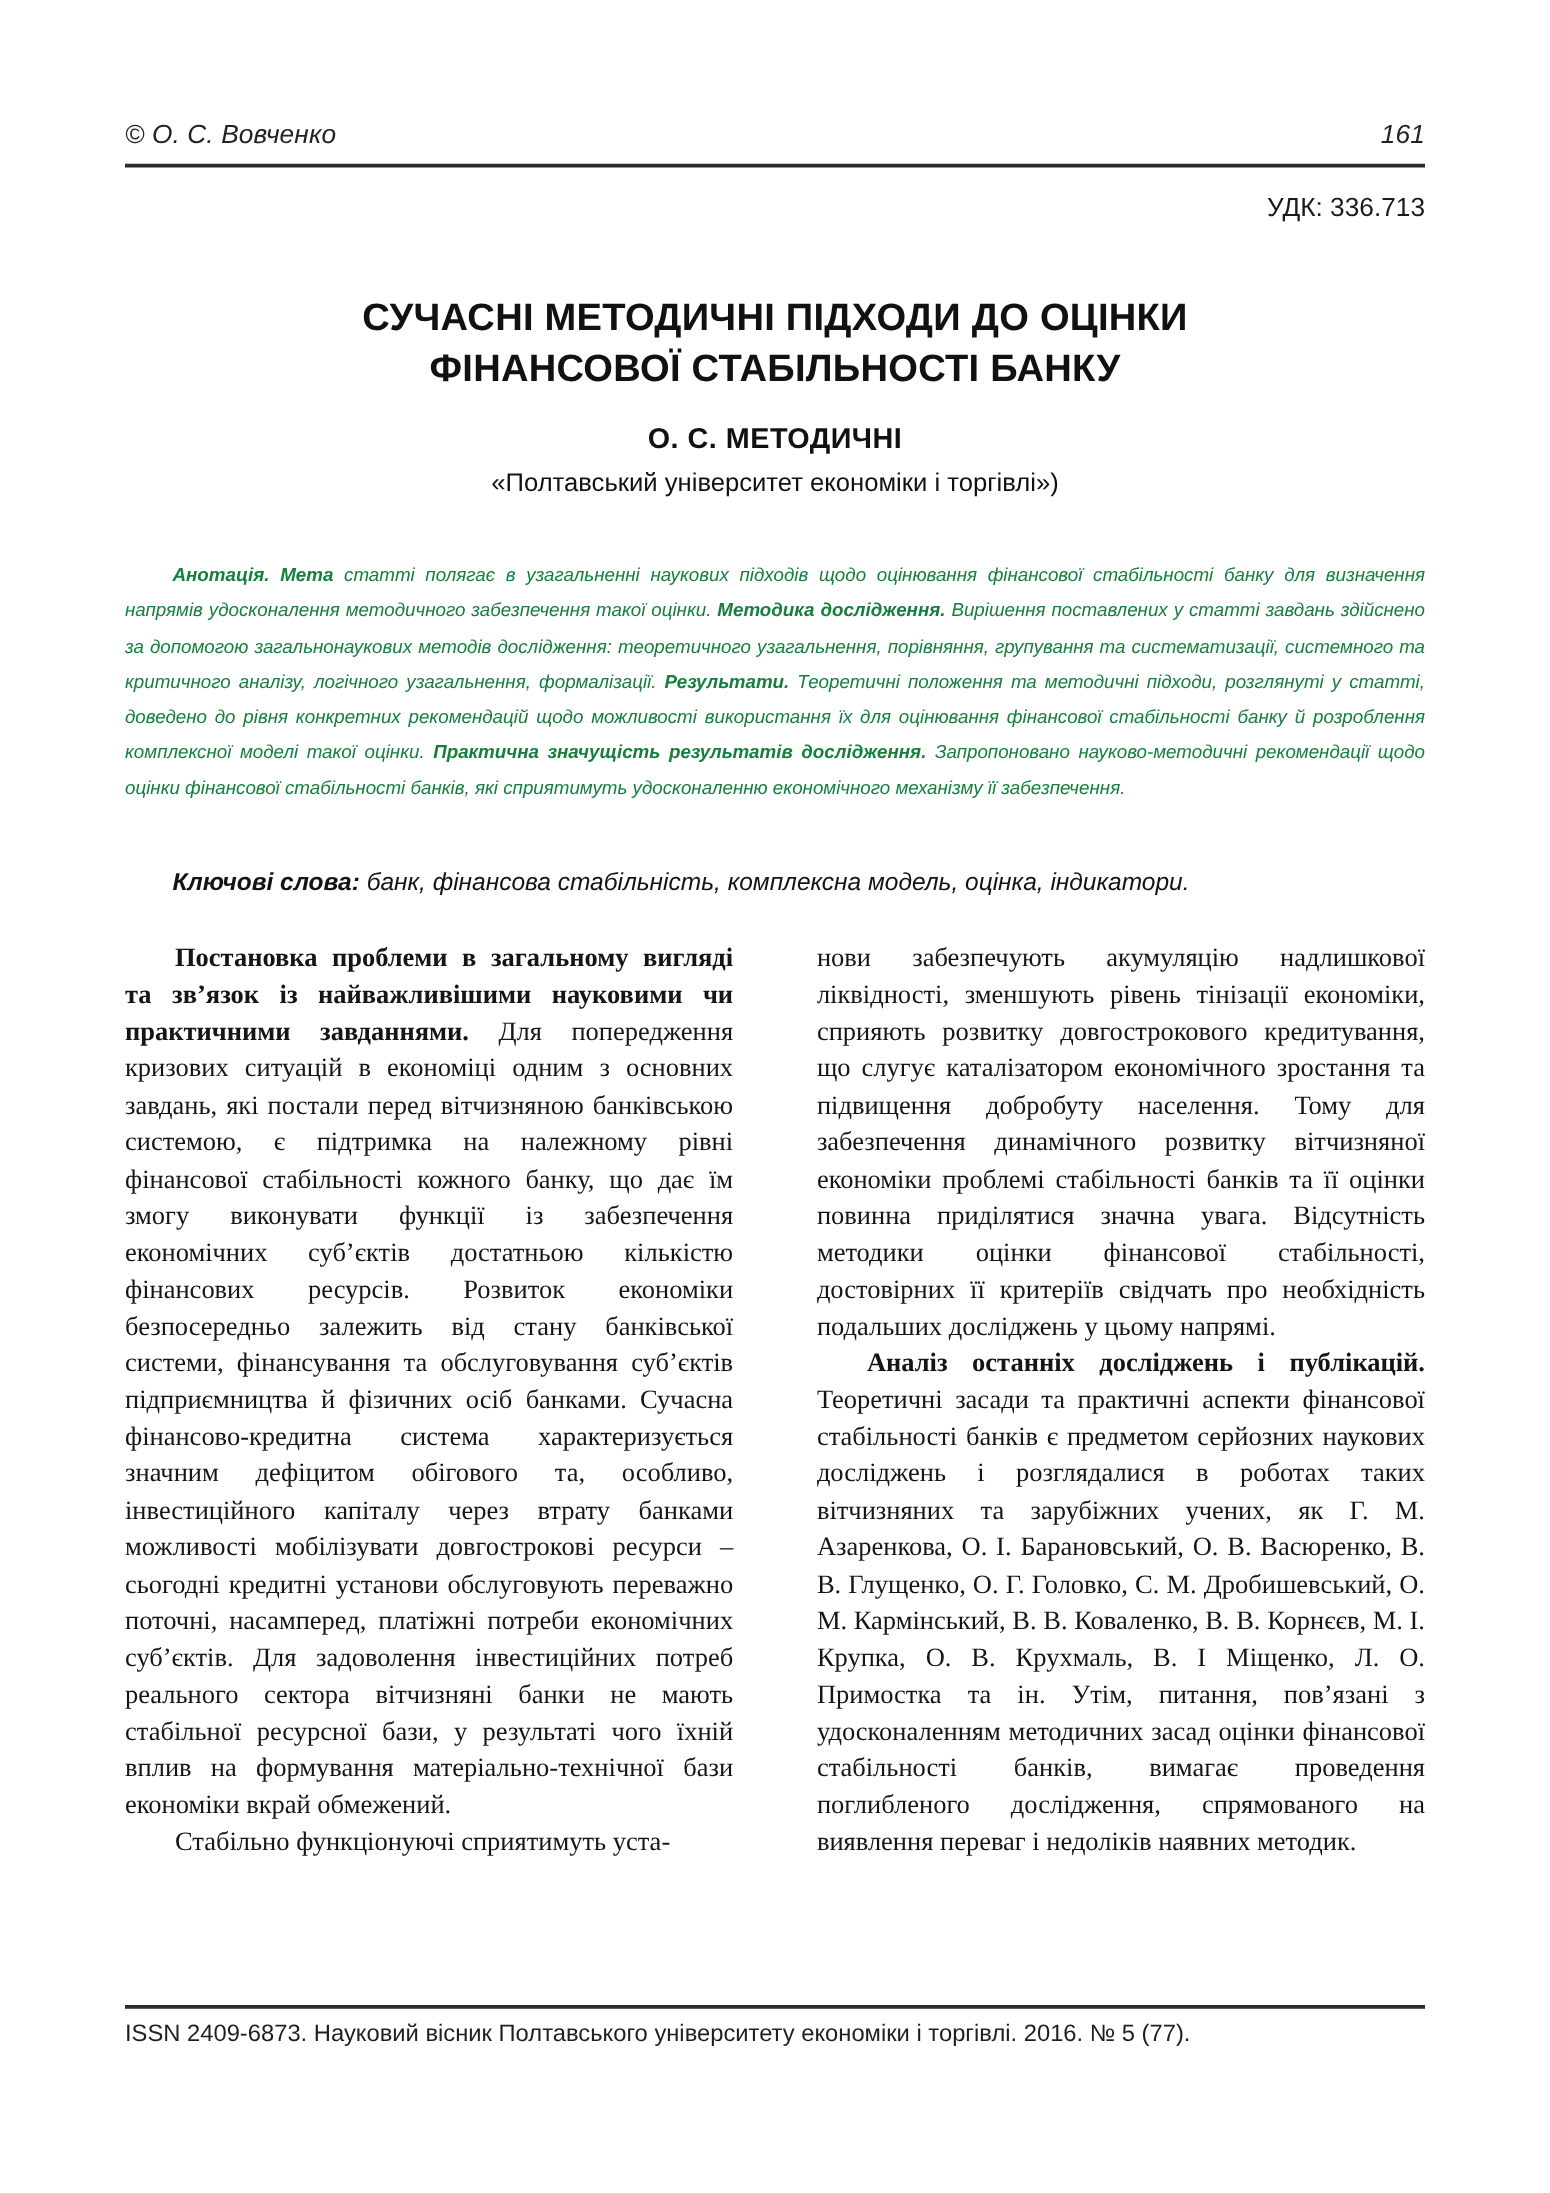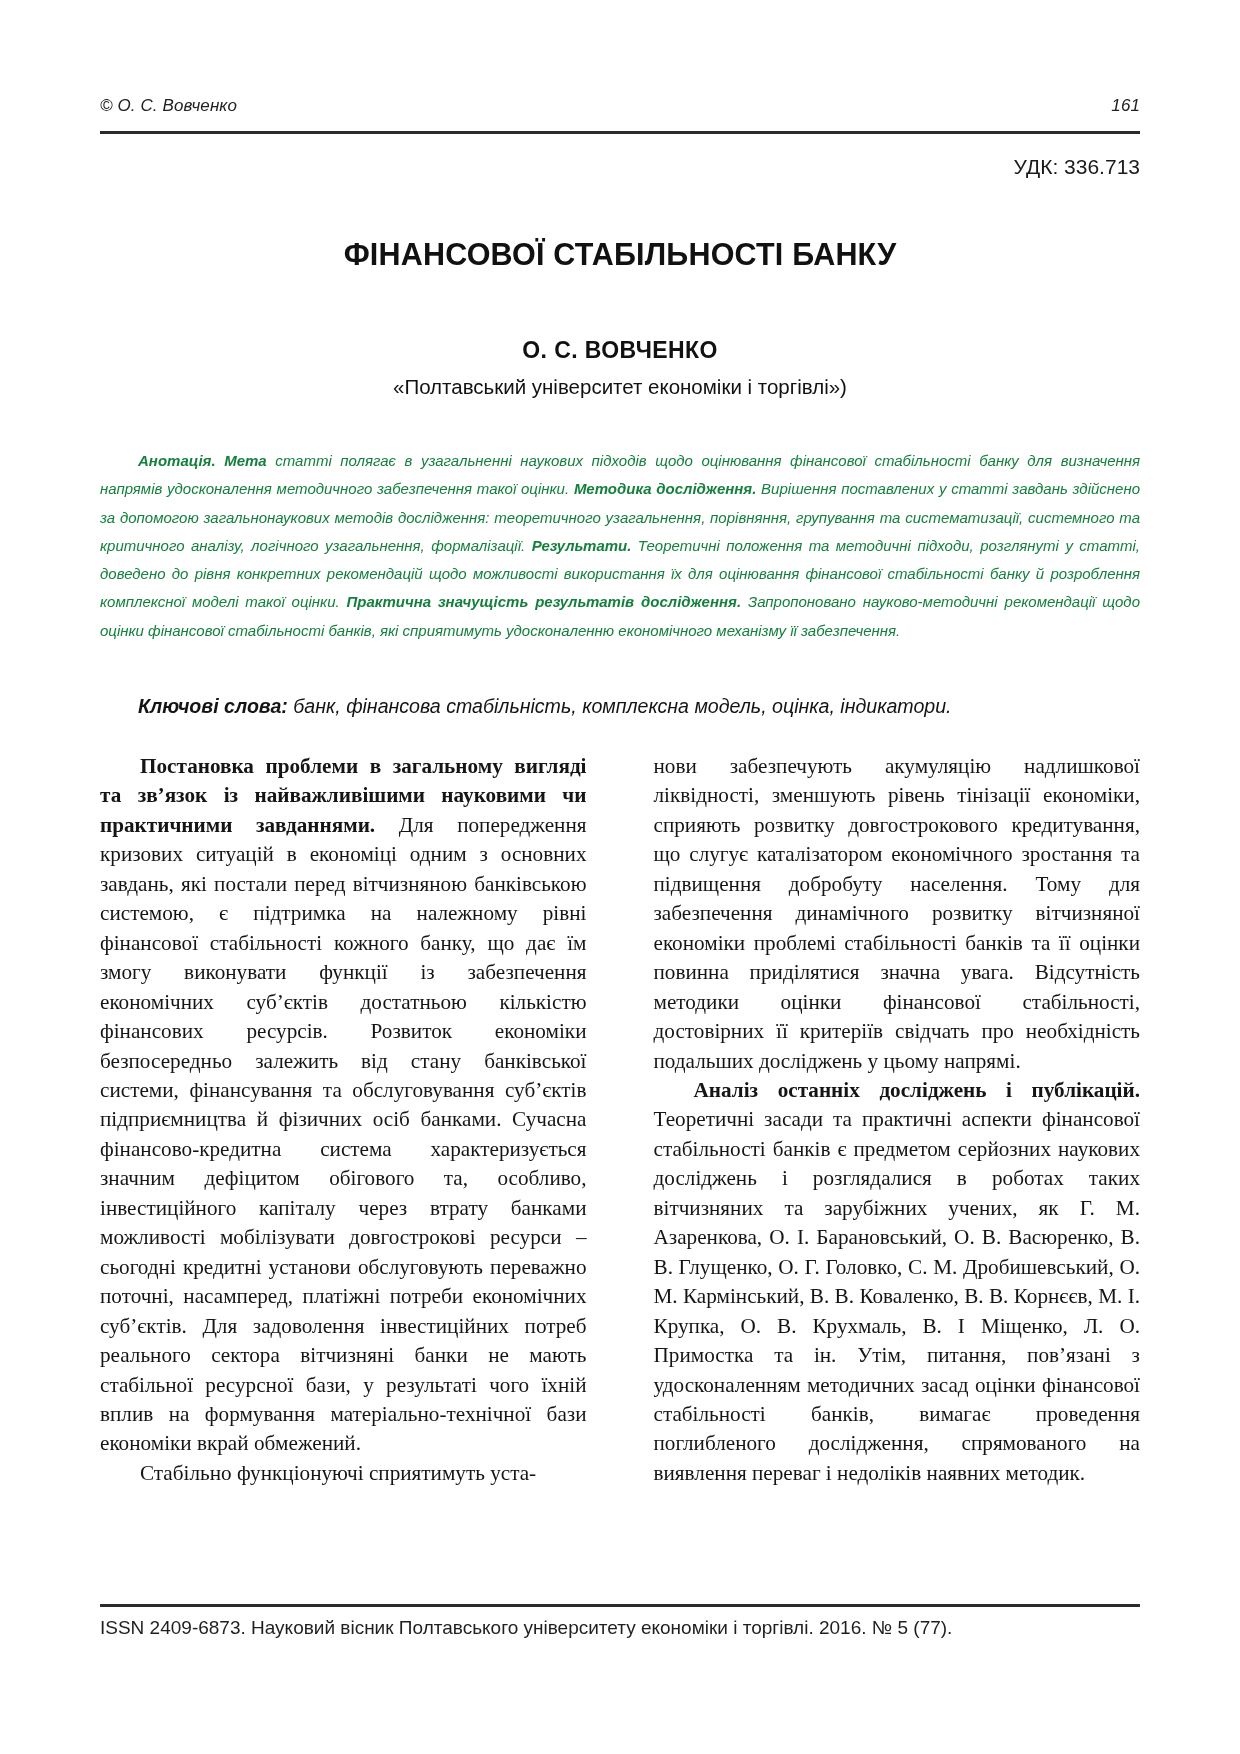--- a/index.html
+++ b/index.html
@@ -29,21 +29,21 @@
   .running-head {
     position: absolute;
     left: 100px;
     top: 96px;
     width: 1040px;
     display: flex;
     align-items: baseline;
     justify-content: space-between;
     font-family: "Liberation Sans", "DejaVu Sans", sans-serif;
     font-style: italic;
-    font-size: 17px;
+    font-size: 21px;
     letter-spacing: .1px;
     color: #222;
   }
   .running-head .copy {
     white-space: nowrap;
   }
   .running-head .folio {
     white-space: nowrap;
   }
   .head-rule {
@@ -196,25 +196,26 @@
 
   <div class="running-head">
     <span class="copy">© О. С. Вовченко</span>
     <span class="folio">161</span>
   </div>
   <div class="head-rule"></div>
 
   <div class="udc">УДК: 336.713</div>
 
   <h1 class="title">
+    <span class="line">СУЧАСНІ МЕТОДИЧНІ ПІДХОДИ ДО ОЦІНКИ</span>
     <span class="line">ФІНАНСОВОЇ СТАБІЛЬНОСТІ БАНКУ</span>
   </h1>
 
   <div class="byline">
-    <span class="author">О. С. ВОВЧЕНКО</span>
+    <span class="author">О. С. МЕТОДИЧНІ</span>
     <span class="affil">«Полтавський університет економіки і торгівлі»)</span>
   </div>
 
   <div class="abstract">
     <p><b>Анотація.</b> <b>Мета</b><span> статті полягає в узагальненні наукових підходів щодо оцінювання фінансової стабільності банку для визначення напрямів удосконалення методичного забезпечення такої оцінки. </span><b>Методика дослідження.</b><span> Вирішення поставлених у статті завдань здійснено за допомогою загальнонаукових методів дослідження: теоретичного узагальнення, порівняння, групування та систематизації, системного та критичного аналізу, логічного узагальнення, формалізації. </span><b>Результати.</b><span> Теоретичні положення та методичні підходи, розглянуті у статті, доведено до рівня конкретних рекомендацій щодо можливості використання їх для оцінювання фінансової стабільності банку й розроблення комплексної моделі такої оцінки. </span><b>Практична значущість результатів дослідження.</b><span> Запропоновано науково-методичні рекомендації щодо оцінки фінансової стабільності банків, які сприятимуть удосконаленню економічного механізму її забезпечення.</span></p>
   </div>
 
   <div class="keywords"><b>Ключові слова:</b><span> банк, фінансова стабільність, комплексна модель, оцінка, індикатори.</span></div>
 
   <div class="body-cols">

